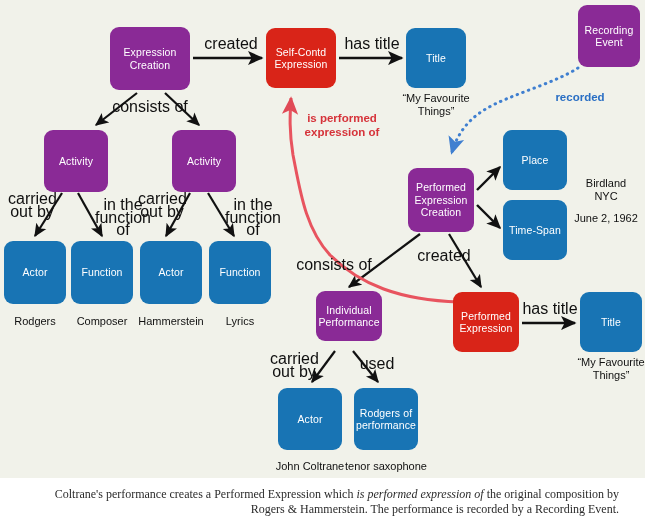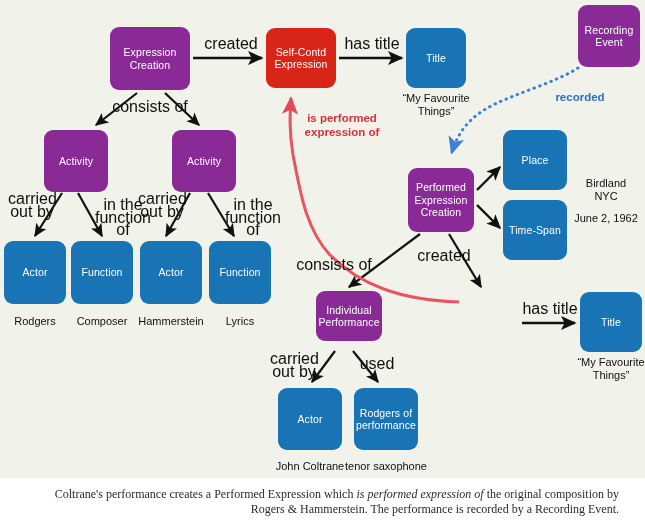--- a/index.html
+++ b/index.html
@@ -210,20 +210,23 @@
     </div>
 
     <div class="node blue" style="left:503px; top:200px; width:64px; height:60px;">
       <span>Time-Span</span>
     </div>
 
     <div class="node purple" style="left:316px; top:291px; width:66px; height:50px;">
       <span>Individual Performance</span>
     </div>
 
+    <div class="node red" style="left:453px; top:292px; width:66px; height:60px;">
+      <span>Performed Expression</span>
+    </div>
 
     <div class="node blue" style="left:580px; top:292px; width:62px; height:60px;">
       <span>Title</span>
     </div>
 
     <div class="node blue" style="left:278px; top:388px; width:64px; height:62px;">
       <span>Actor</span>
     </div>
 
     <div class="node blue" style="left:354px; top:388px; width:64px; height:62px;">

